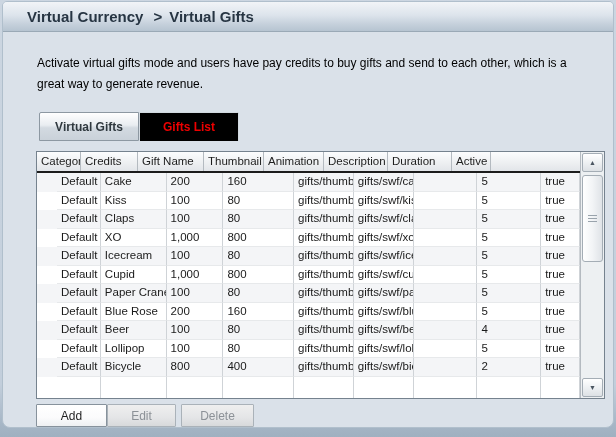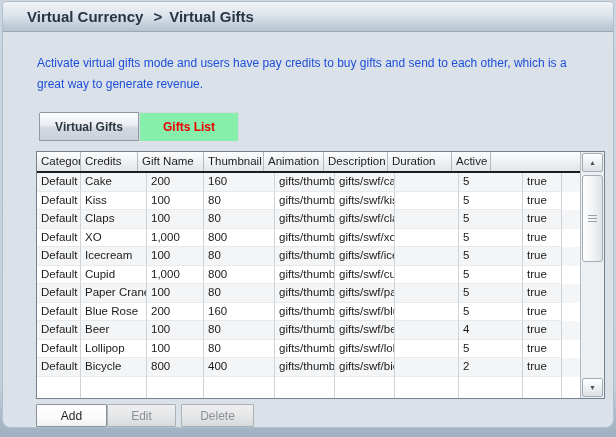--- a/index.html
+++ b/index.html
@@ -24,54 +24,54 @@
     background:linear-gradient(180deg,#f1f4f7 0%,#dde4ec 45%,#c6d1dc 75%,#b6c4d1 100%);
     border-bottom:1px solid #9aa9b6;
     display:flex; align-items:center;
     padding-left:24px;
     font-size:15px; font-weight:bold; color:#273543;
   }
   .titlebar .sep { margin:0 7px 0 10px; }
 
   .desc {
     position:absolute; left:34px; top:51px; width:535px;
-    font-size:12px; color:#1d4ed8; line-height:21px;
+    font-size:12px; color:#000000; line-height:21px;
   }
 
   .tabs { position:absolute; left:36px; top:110px; display:flex; height:29px; }
   .tab {
     width:100px; height:29px; display:flex; align-items:center; justify-content:center;
     font-size:12px; font-weight:bold; cursor:pointer;
   }
   .tab.inactive {
     background:linear-gradient(180deg,#ffffff 0%,#e9edf1 45%,#d3dae1 55%,#c9d1d9 100%);
     border:1px solid #8d98a2; color:#30393f; border-radius:2px 0 0 0;
   }
   .tab.active {
-    background:#86efac; color:#ee0000;
+    background:#000000; color:#ee0000;
     border:1px solid #d2d9e0; border-bottom:none; border-radius:0 2px 0 0;
   }
 
   .grid {
     position:absolute; left:33px; top:149px; width:569px; height:248px;
     background:#ffffff; border:1px solid #75828e;
   }
   .grid-inner { position:absolute; left:0; top:0; right:24px; bottom:0; display:flex; flex-direction:column; overflow:hidden; }
 
   .g-head {
     display:flex; height:21px; flex:0 0 21px;
     background:linear-gradient(180deg,#fcfdfe 0%,#eef0f2 55%,#e2e5e9 100%);
     border-bottom:2px solid #1c1c1c;
   }
   .g-head .cell {
     font-size:11.5px; color:#1d1d1d; line-height:19px;
     border-right:1px solid #b4bac0;
   }
 
-  .g-row { display:flex; height:18.5px; flex:0 0 18.5px; background:#ffffff; }
+  .g-row { display:flex; height:18.5px; flex:0 0 18.5px; background:#ffffff;padding-left:20px; }
   .g-row.odd { background:#f4f5f7; }
   .g-row.filler { flex:1 1 auto; height:auto; background:#ffffff; }
   .g-row .cell { border-right:1px solid #cfd3d7; border-bottom:1px solid #e7e9eb; font-size:11.5px; color:#1a1a1a; line-height:17px; }
   .g-row.filler .cell { border-bottom:none; }
 
   .cell { padding:0 4px; white-space:nowrap; overflow:hidden; }
   .c0{width:44px} .c1{width:66px} .c2{width:57px} .c3{width:71px}
   .c4{width:60px} .c5{width:60px} .c6{width:64px} .c7{width:64px}
   .c8{width:39px}
 

